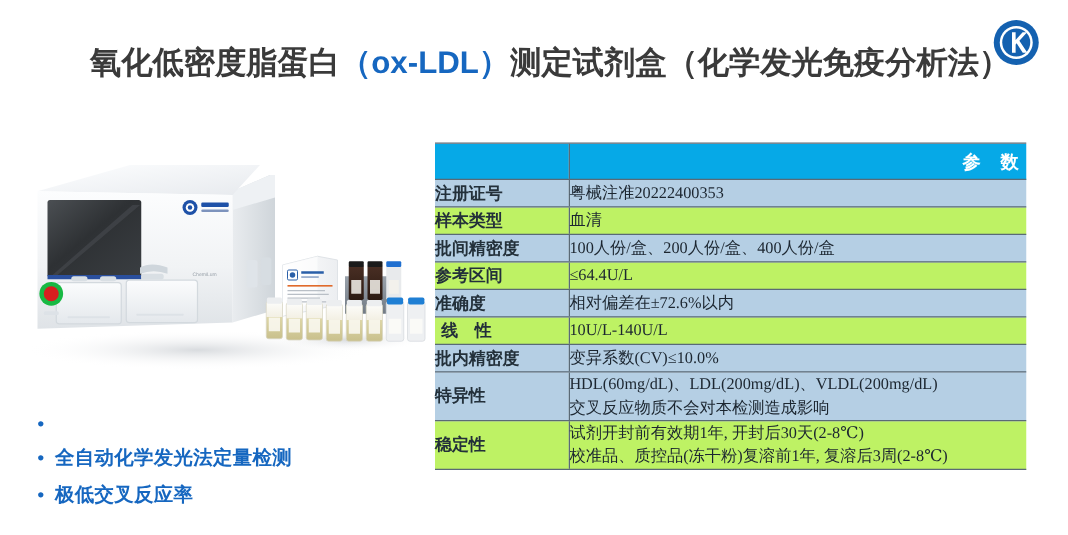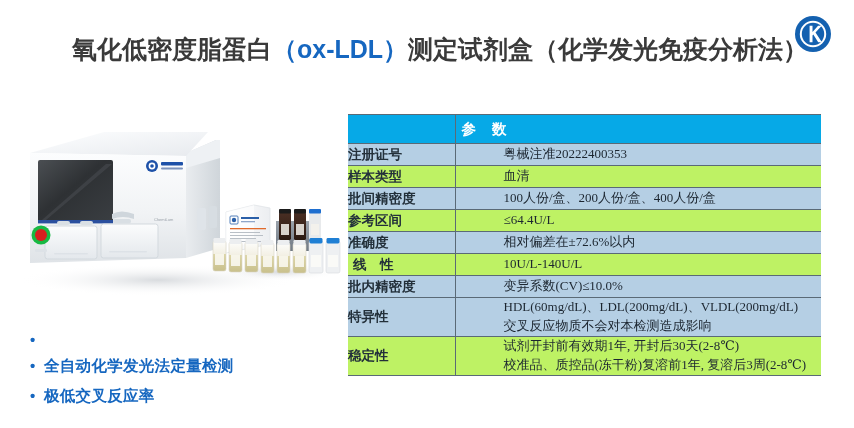--- a/index.html
+++ b/index.html
@@ -35,40 +35,40 @@
     border-collapse:collapse;table-layout:fixed;
   }
   #spec-table td,#spec-table th{
     border-top:1.3px solid #5a6a76;border-bottom:1.3px solid #5a6a76;
     padding:0;vertical-align:middle;
   }
   .col-key{width:107px;}
   .hdr-blank{background:#06a9e7;height:28px;}
   .hdr-main{
     background:#06a9e7;color:#ffffff;height:28px;
-    font-size:14.5px;font-weight:bold;text-align:left;
+    font-size:14.5px;font-weight:bold;text-align:right;
     letter-spacing:6px;text-indent:6px;
     border-left:1.3px solid #5a6a76;
   }
   .row-a .k,.row-a .v{background:#b5cfe4;}
   .row-b .k,.row-b .v{background:#bef264;}
   .k{
     font-size:13.5px;color:#23303a;
     height:21px;font-family:"Liberation Serif","DejaVu Serif",serif;
     font-weight:600;
   }
   .k.spaced{letter-spacing:5px;text-indent:5px;}
   .v{
     font-size:13px;color:#1c2630;padding-left:7px;
     border-left:1.3px solid #5a6a76;
     font-family:"Liberation Serif","DejaVu Serif",serif;
     line-height:1.45;
   }
   .v.two-line{height:38px;}
-  .v .ln{display:block;white-space:nowrap;margin-left:48px;}
+  .v .ln{display:block;white-space:nowrap;}
 </style>
 </head>
 <body>
 
 <div id="slide-title">
   <span>氧化低密度脂蛋白</span><span class="hl">（ox-LDL）</span><span>测定试剂盒（化学发光免疫分析法）</span>
 </div>
 
 <div id="brand-logo">
   <svg width="40" height="40" viewBox="0 0 40 40">

